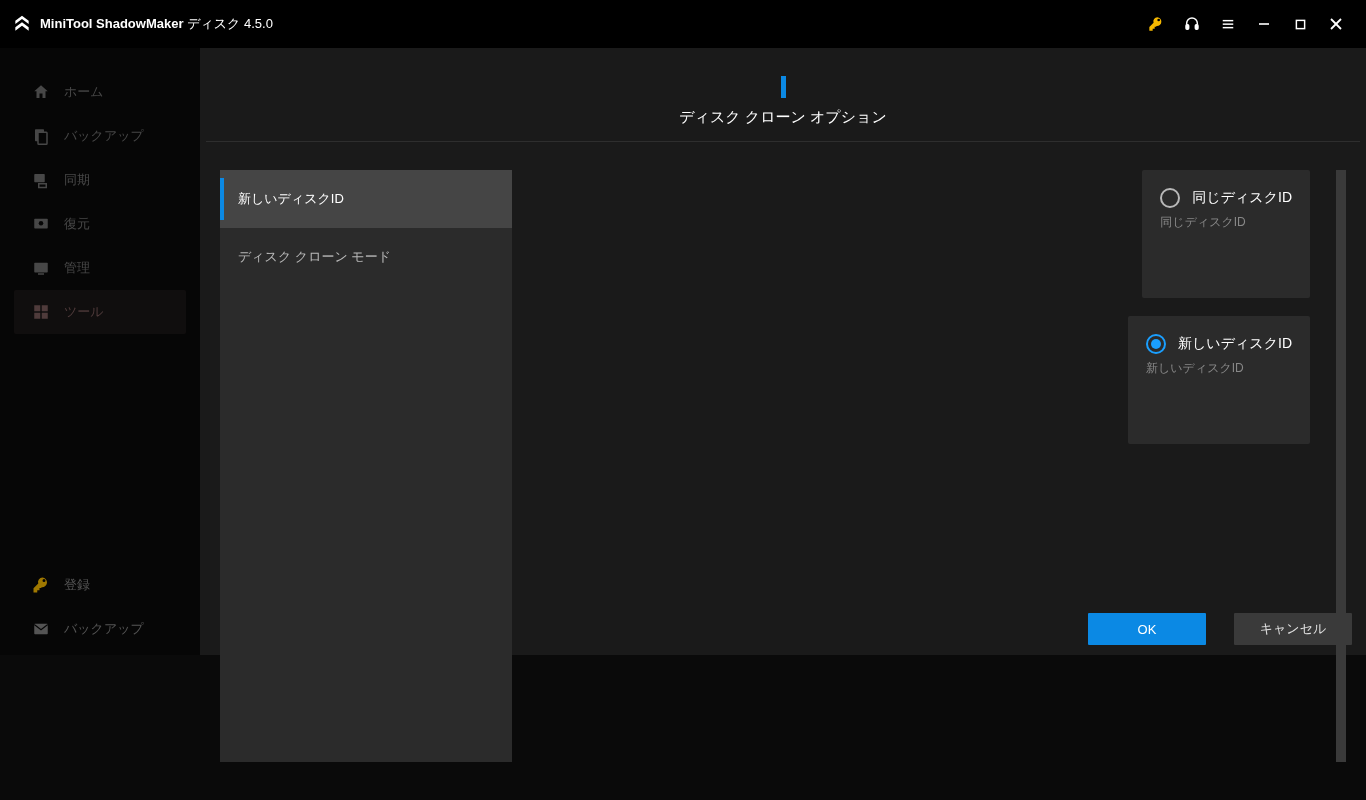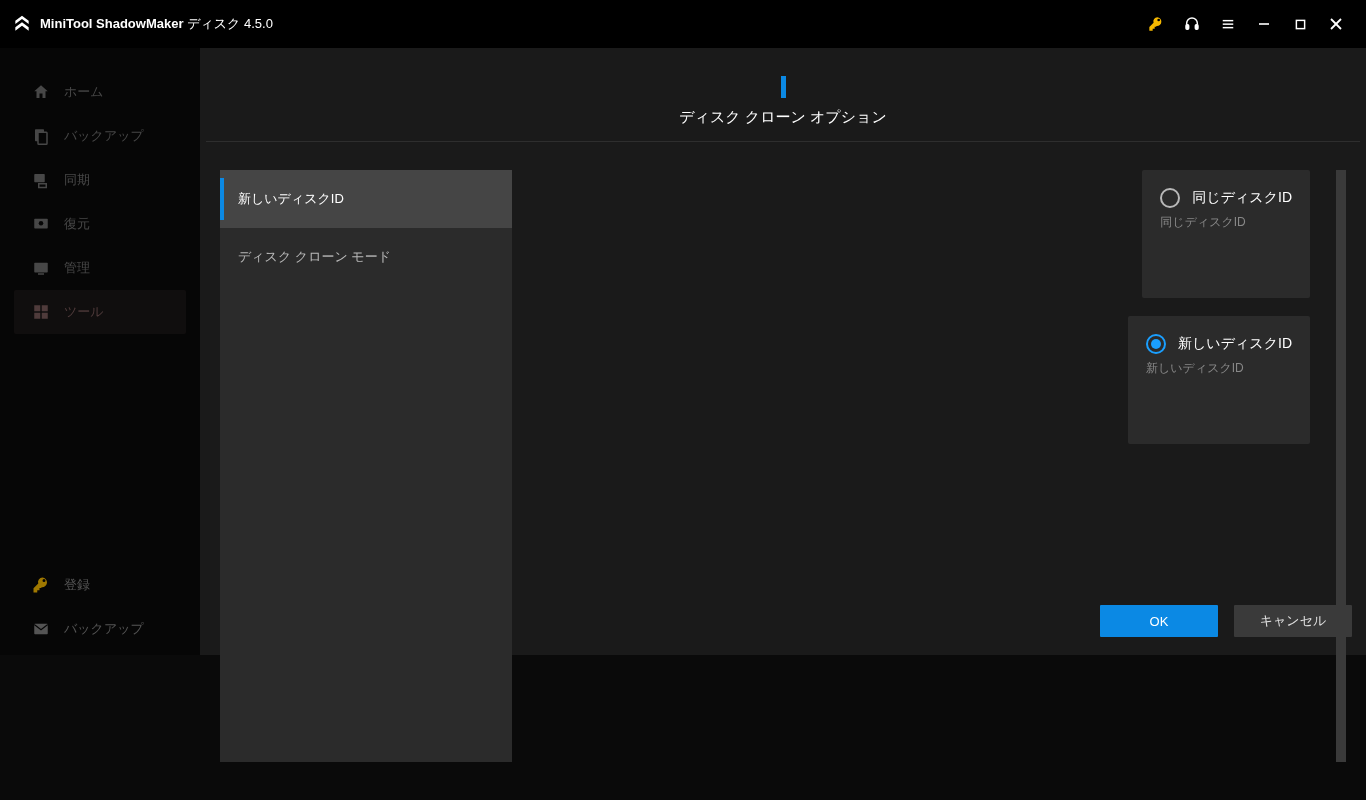--- a/index.html
+++ b/index.html
@@ -108,22 +108,22 @@
 }
 .radio-title { font-size: 14px; color: #fff; font-weight: 500; }
 .radio-desc { font-size: 12px; color: #888; margin-top: 6px; }
 
 .scroll-strip {
   width: 10px; background: #3a3a3a;
   height: 592px;
 }
 
 .footer {
-  position: absolute; bottom: 8px; right: 0;
-  display: flex; gap: 16px; padding: 10px 14px;
+  position: absolute; bottom: 0; right: 0;
+  display: flex; gap: 28px; padding: 10px 14px;
 }
 .btn {
   width: 118px; height: 32px; border: none;
   font-size: 13px; cursor: pointer;
   display: flex; align-items: center; justify-content: center;
   border-radius: 1px;
 }
 .btn.primary { background: #0b89e4; color: #fff; }
 .btn.secondary { background: #3a3a3a; color: #e0e0e0; }
 

